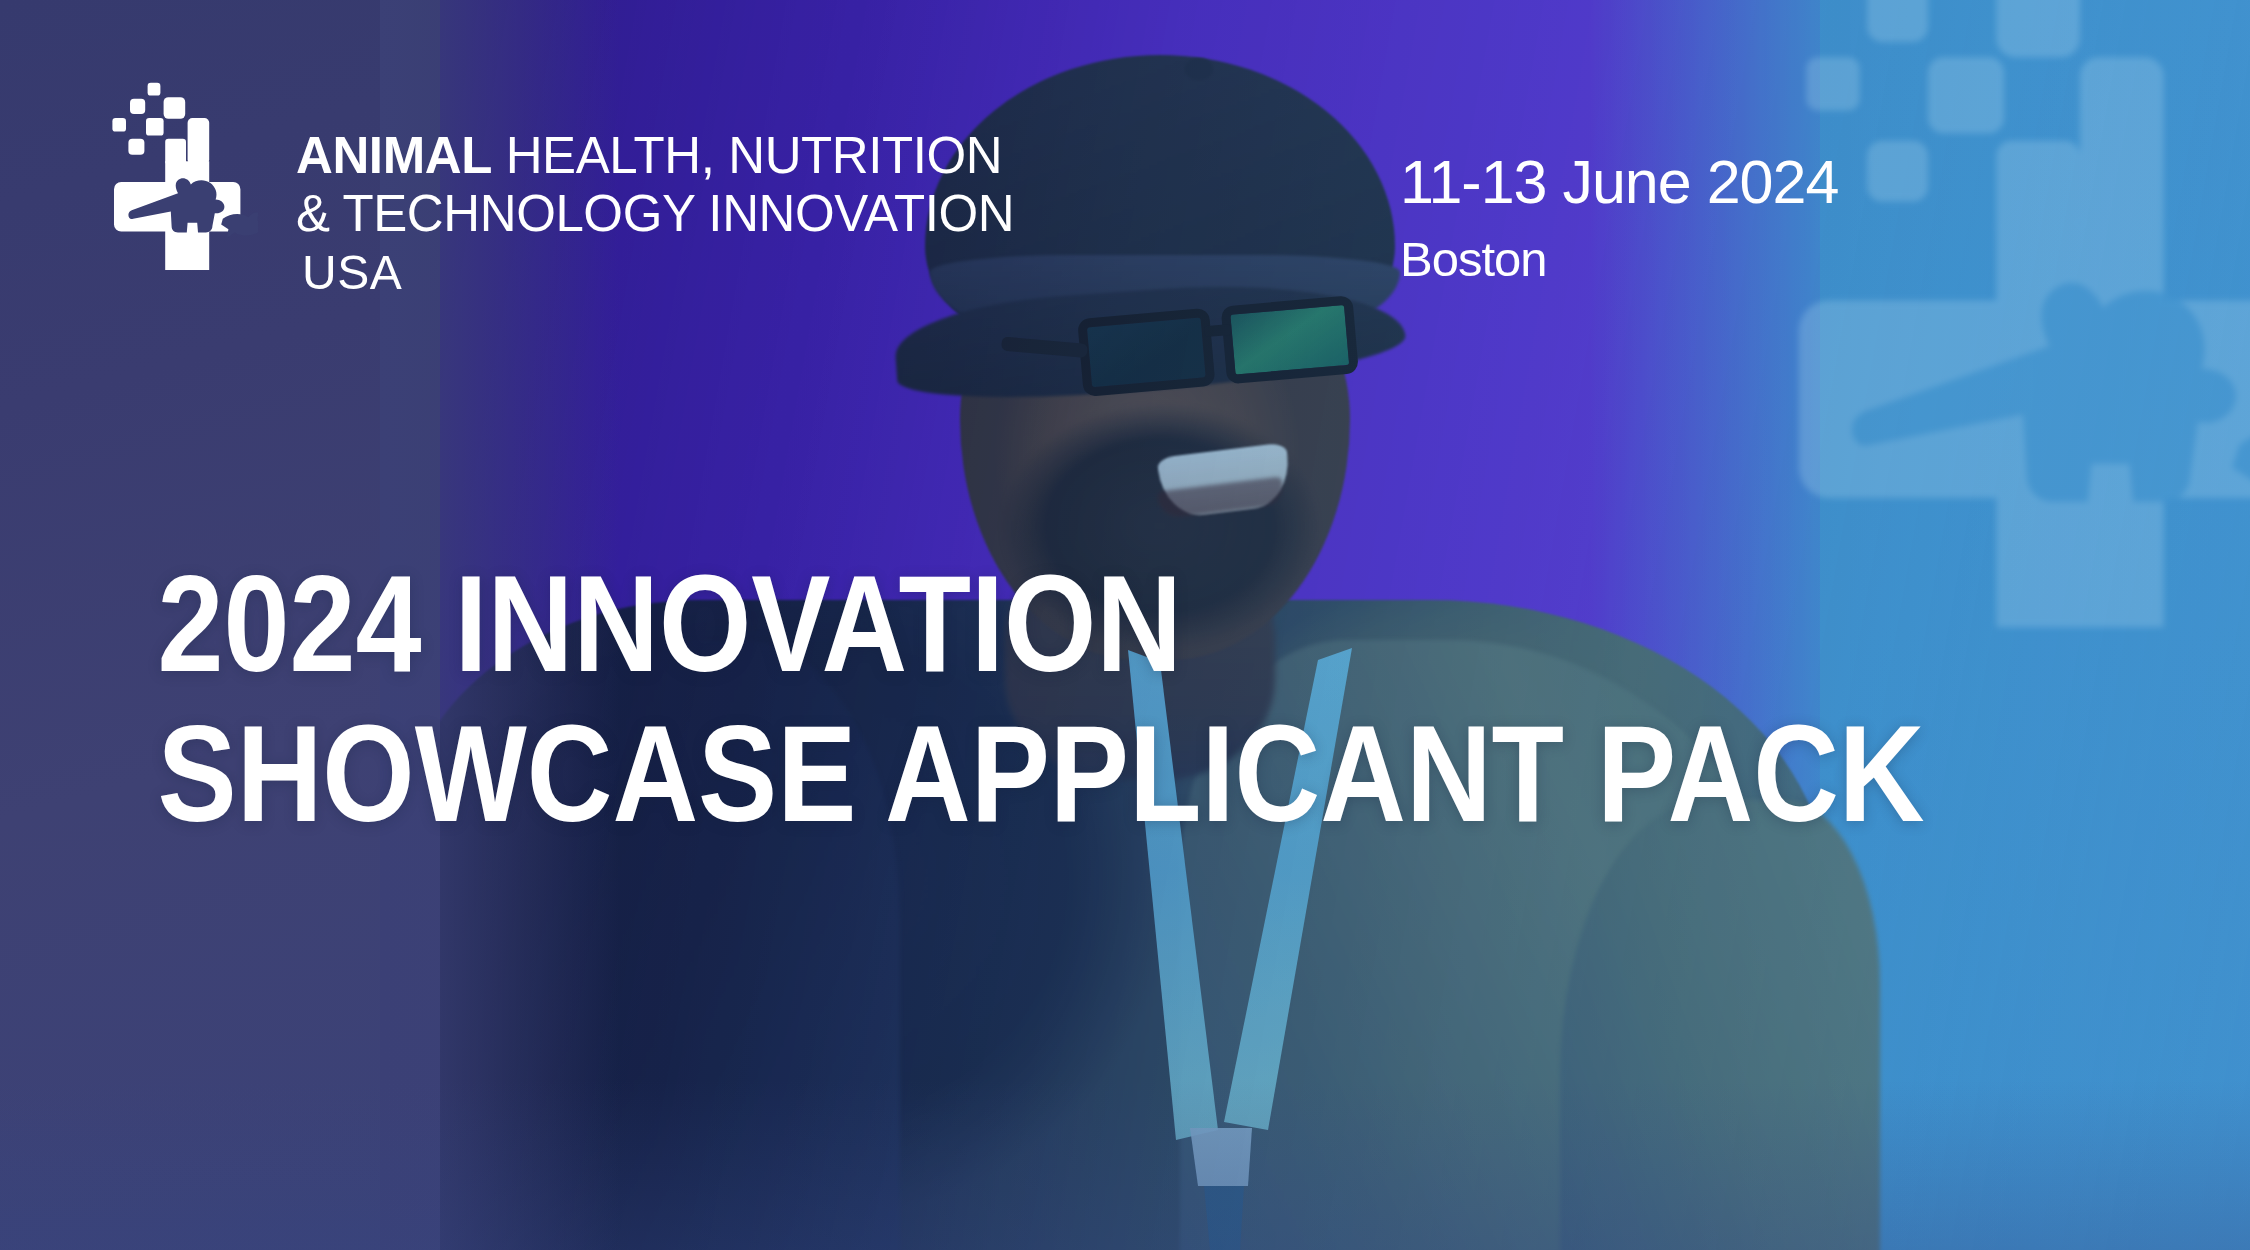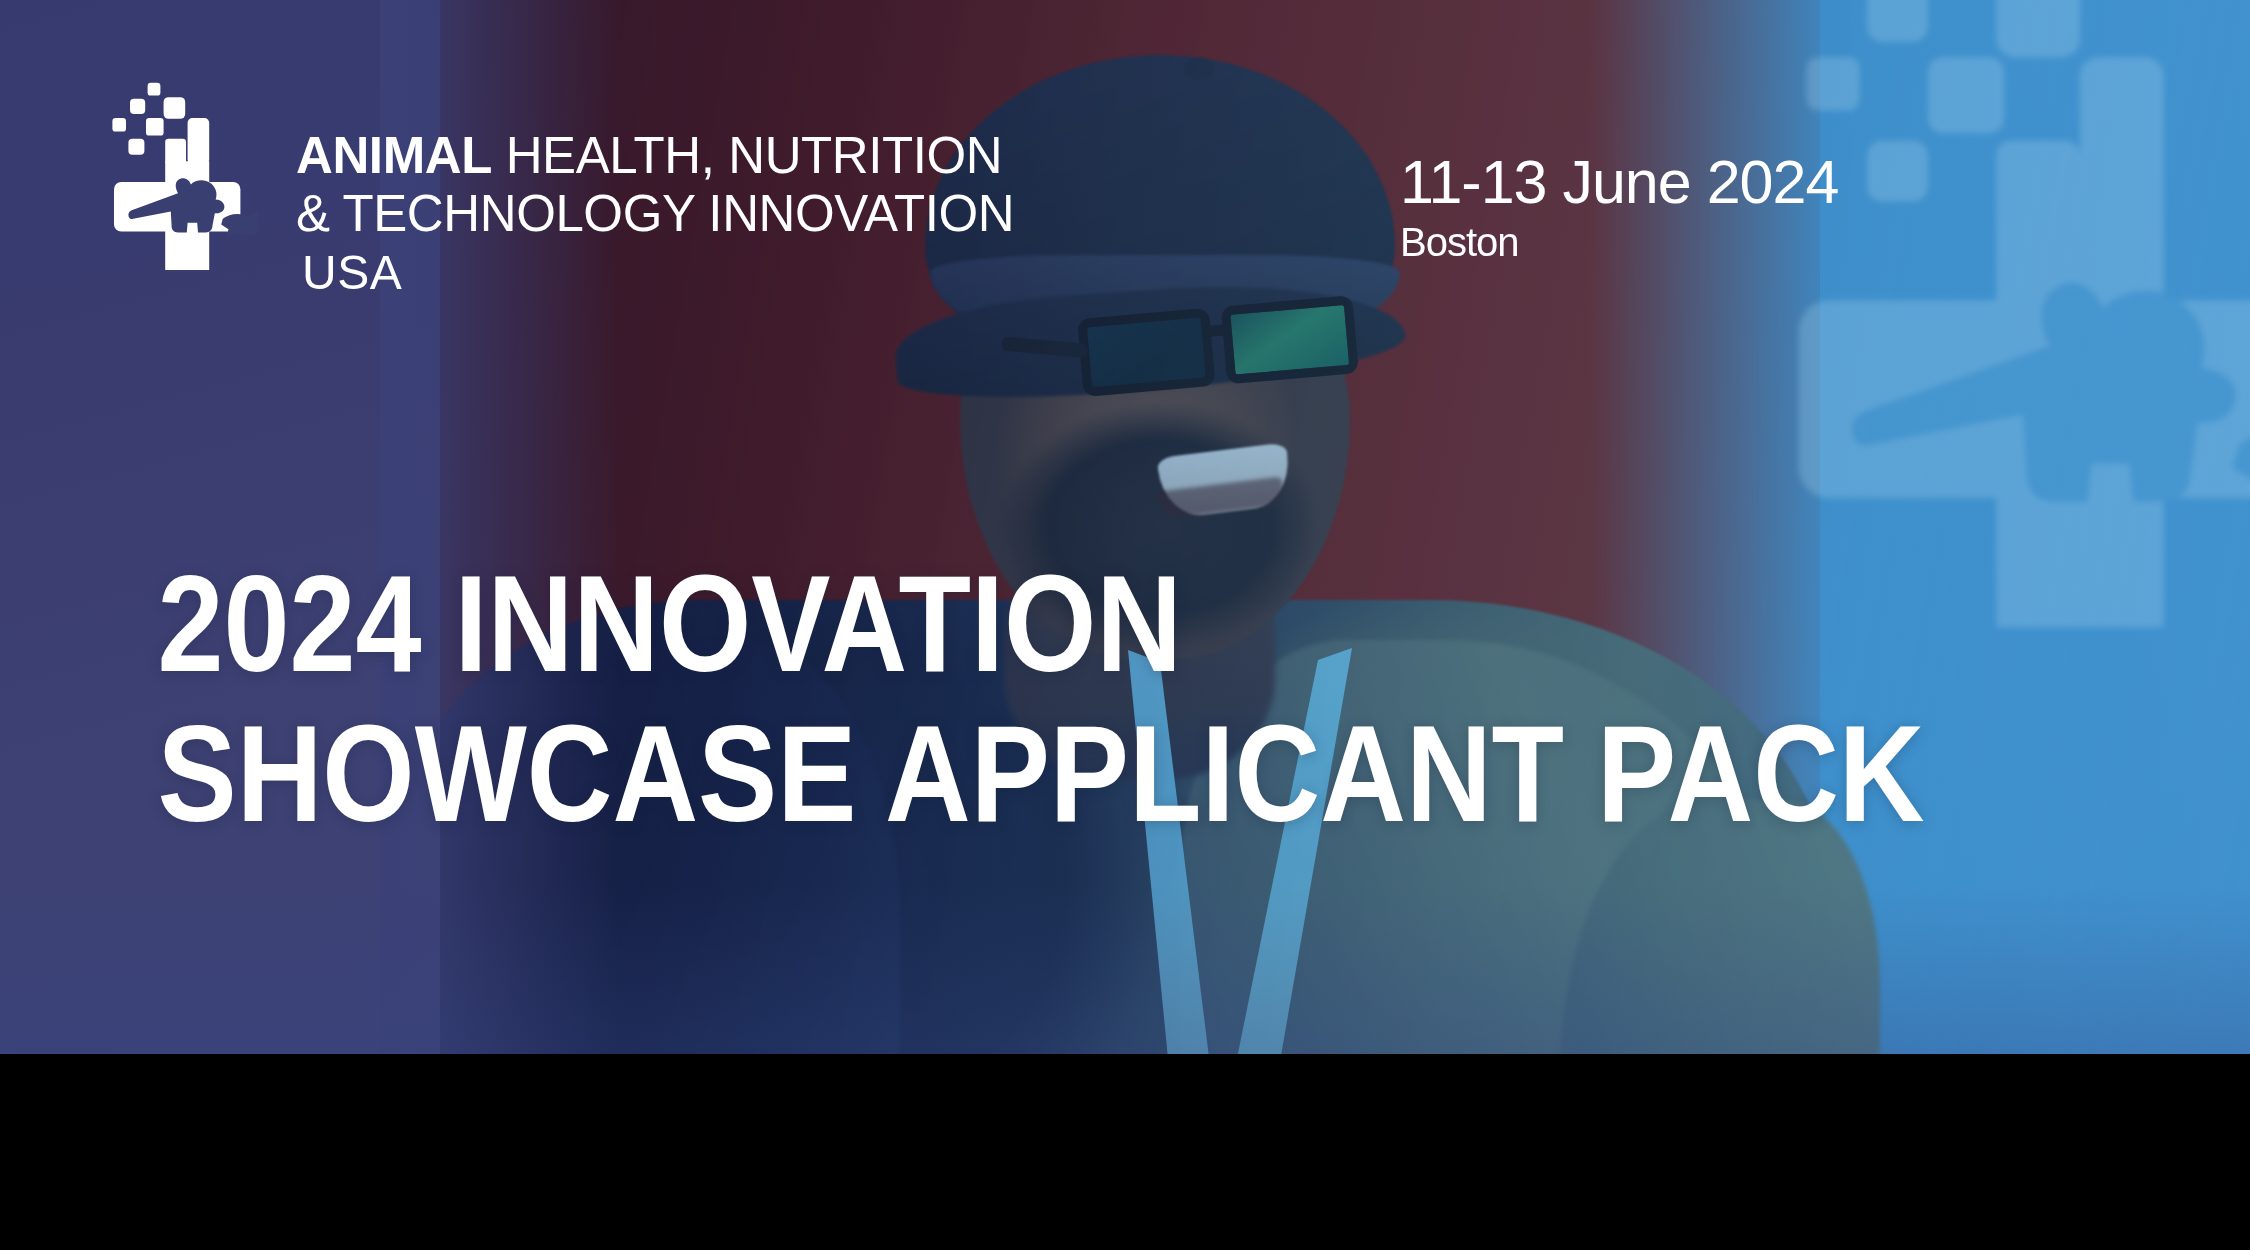--- a/index.html
+++ b/index.html
@@ -1,23 +1,23 @@
 <!DOCTYPE html>
 <html><head>
 <meta charset="utf-8">
 <style>
   * { margin:0; padding:0; box-sizing:border-box; }
   html,body { width:2250px; height:1250px; overflow:hidden; background:#000; }
   body { font-family:"Liberation Sans", sans-serif; }
 
   #stage {
     position:relative;
-    width:2250px; height:1054px;
+    width:2250px; height:1250px;
     overflow:hidden;
-    background:#7f1d1d;
+    background:#6d28d9;
   }
 
   
   .photo-layer {
     position:absolute; inset:0;
     overflow:hidden;
   }
   
   .torso {
     position:absolute;
@@ -227,21 +227,21 @@
   .logo-line3 {
     font-size:48px; font-weight:400; letter-spacing:0.5px;
     margin-top:10px; padding-left:6px;
   }
 
   .event-meta {
     position:absolute; left:1400px; top:148px;
     color:#ffffff; font-weight:400; line-height:1.12;
   }
   .event-date { font-size:61px; letter-spacing:-1px; white-space:nowrap; }
-  .event-city { font-size:40px; letter-spacing:-1px; margin-top:4px; }
+  .event-city { font-size:49px; letter-spacing:-1px; margin-top:16px; }
 
   
   .title-block {
     position:absolute; left:0; top:548px; width:2250px;
     color:#ffffff;
   }
   .title-line {
     font-family:"Liberation Sans Narrow","Liberation Sans", sans-serif;
     font-weight:700;
     font-size:138px;

